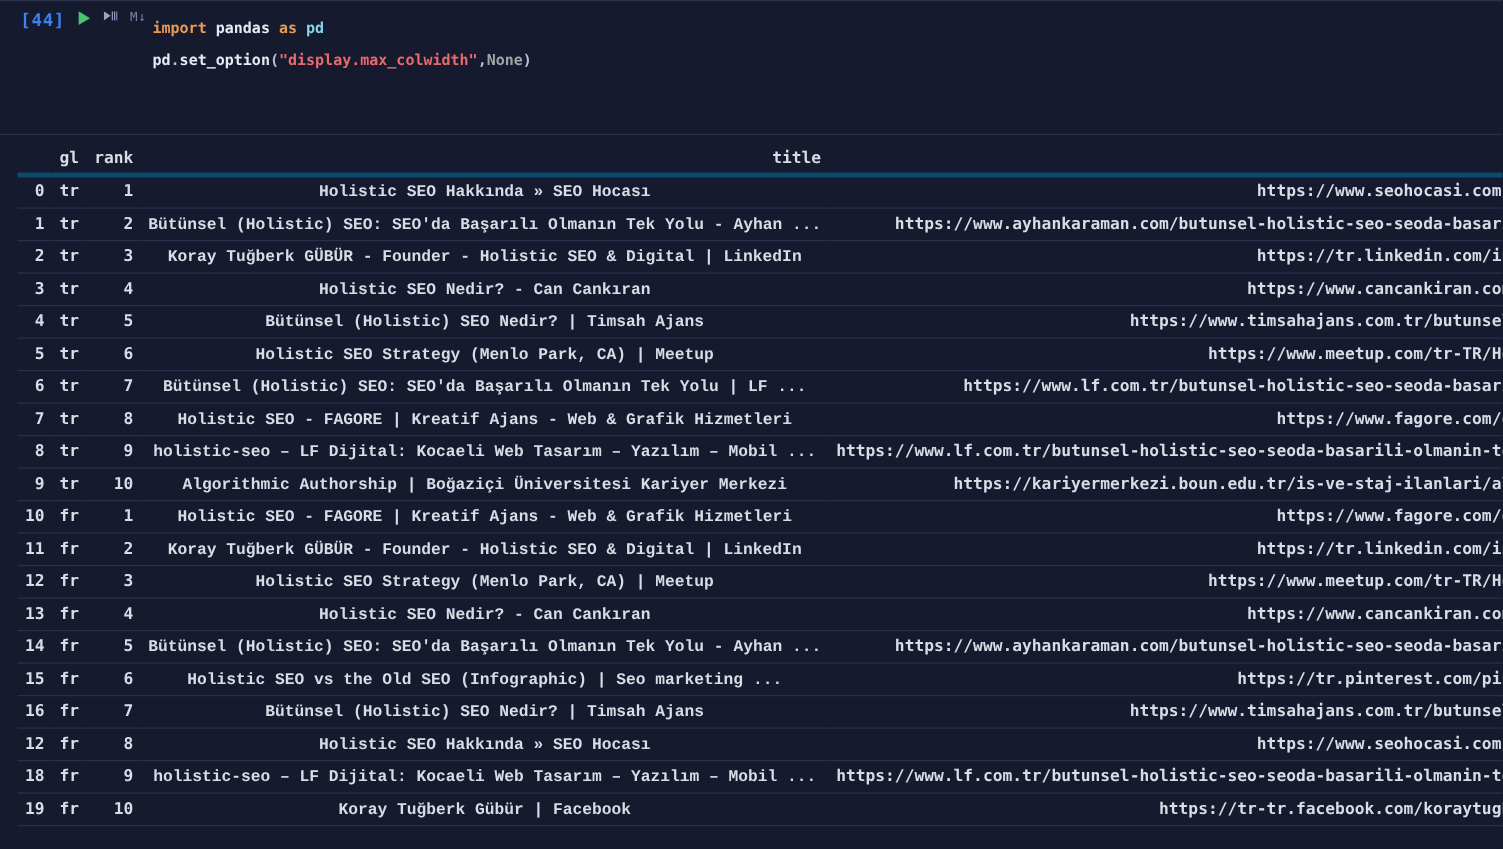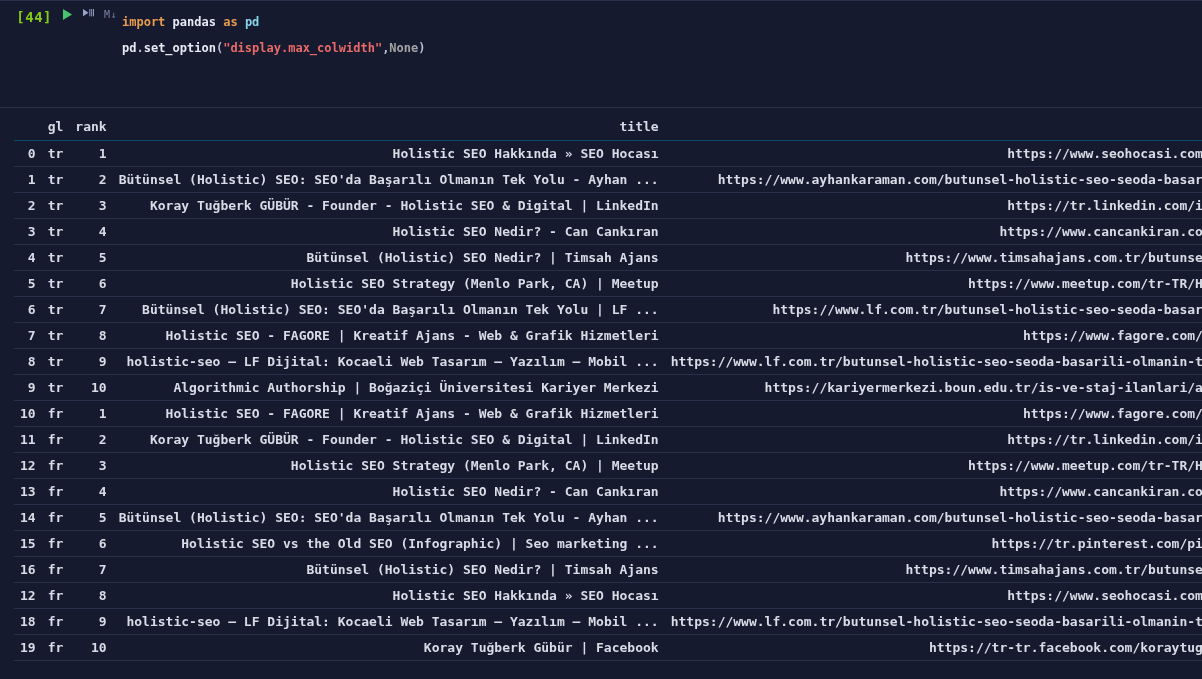--- a/index.html
+++ b/index.html
@@ -17,21 +17,21 @@
     border-top: 1px solid #2a2f4a;
     border-bottom: 1px solid #2a2f4a;
     min-height: 108px;
   }
   .prompt-area {
     width: 58px;
     padding: 8px 6px 0 6px;
     text-align: right;
   }
   .prompt {
-    color: #84cc16;
+    color: #3b82f6;
     font-weight: bold;
     font-size: 14px;
     letter-spacing: 0.5px;
   }
   .toolbar {
     width: 64px;
     display: flex;
     align-items: flex-start;
     gap: 10px;
     padding-top: 8px;
@@ -63,28 +63,28 @@
     width: 1178px;
   }
   table.df th, table.df td {
     padding: 0 6px;
     height: 26px;
     border-bottom: 1px solid #2a2f4a;
     white-space: nowrap;
     font-weight: bold;
   }
   table.df thead th {
-    border-bottom: 1px solid #0c4a6e;
+    border-bottom: 4px solid #0c4a6e;
     color: #d8dce6;
     text-align: right;
   }
   table.df th.idx, table.df td.idx { text-align: right; width: 30px; color:#d8dce6; }
   td.gl { text-align:left; width: 30px; margin-top: 12px; }
   td.rank { text-align:right; width: 40px; }
-  td.title { text-align:right; width: 468px; overflow:hidden; text-overflow:clip; }
+  td.title { text-align:center; width: 468px; overflow:hidden; text-overflow:clip;font-family:Liberation Mono, monospace; }
   td.link  { text-align:right; width: 600px; overflow:hidden; }
   thead th.gl{ text-align:left; width:30px;}
   thead th.rank{ width:40px;}
   thead th.title{ width:468px;}
   thead th.link{ width:600px;}
 </style>
 </head>
 <body>
 
 <div class="cell">

